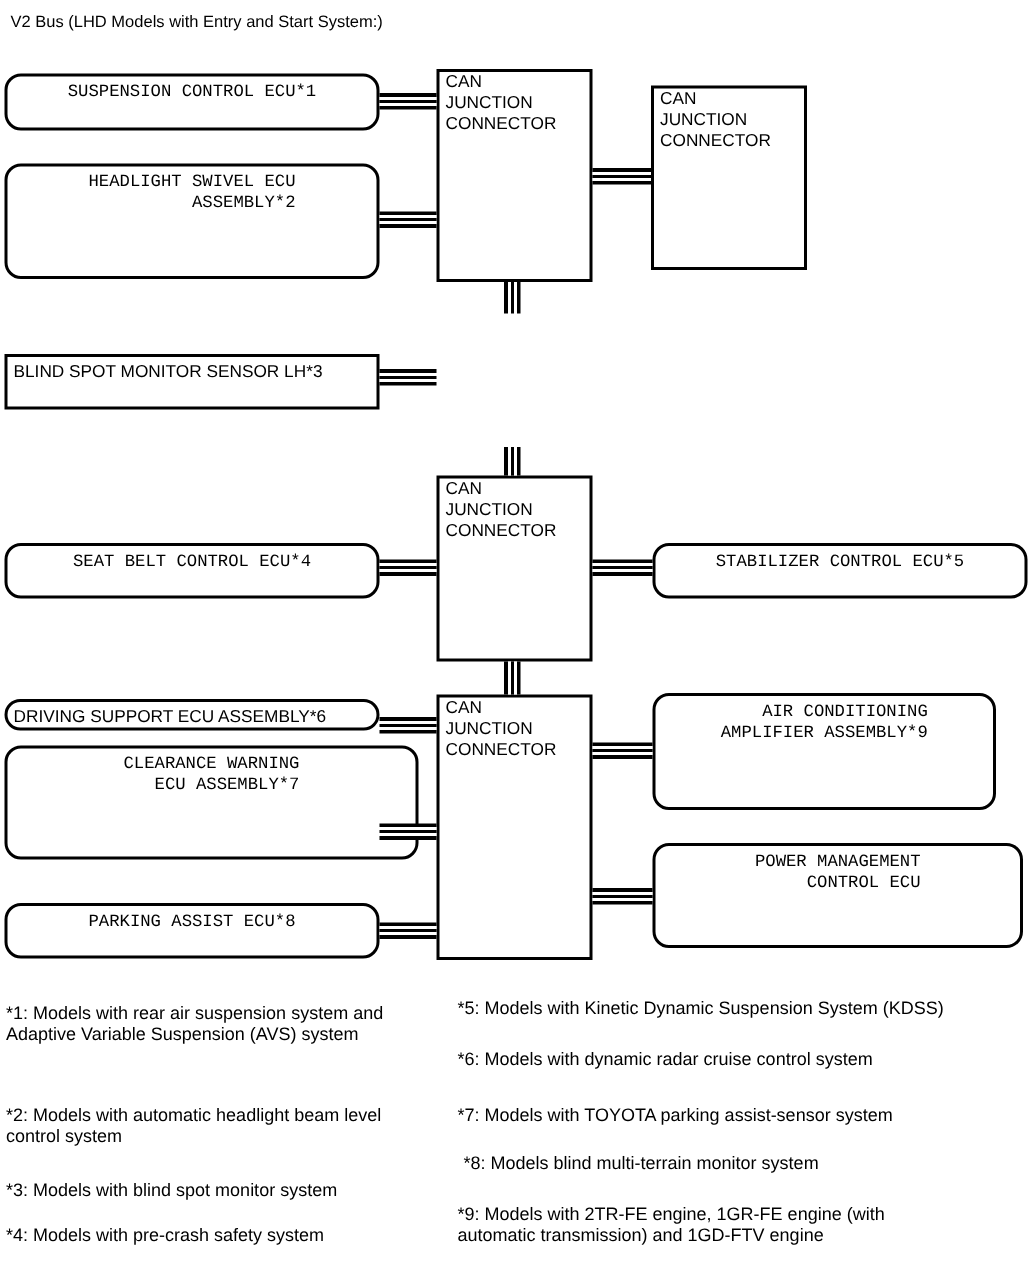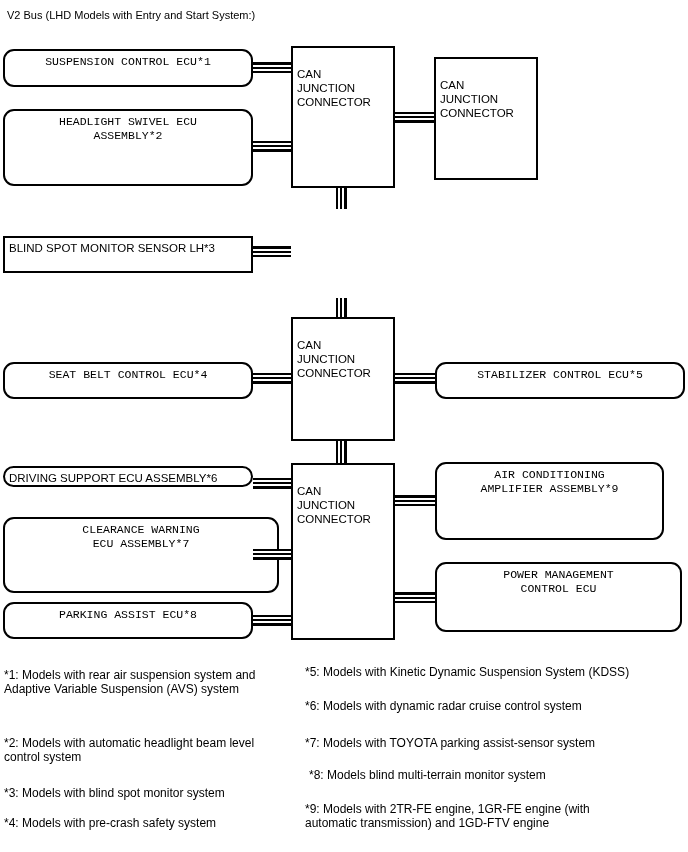--- a/index.html
+++ b/index.html
@@ -14,24 +14,24 @@
   .box{
     position:absolute;border:2px solid #000;background:#fff;
     box-sizing:border-box;display:flex;align-items:flex-start;
   }
   .rounded{border-radius:11px;}
   .lbl{
     font-size:11.5px;line-height:13.5px;white-space:pre-line;
     padding-top:4px;display:block;
   }
   .center{justify-content:center;font-family:Liberation Mono, monospace;}
-  .center .lbl{text-align:center;}
+  .center .lbl{text-align:right;}
   .single.center .lbl{text-align:center;}
   .left .lbl{padding-left:4px;text-align:left;}
-  .jbox .lbl{padding-left:4px;padding-top:19px;line-height:14px;}
+  .jbox .lbl{padding-left:4px;padding-top:0;line-height:14px;}
   .hconn{
     position:absolute;height:11px;
     background:linear-gradient(to bottom,
       #000 0px,#000 2.5px,
       #fff 2.5px,#fff 4.5px,
       #000 4.5px,#000 6.5px,
       #fff 6.5px,#fff 8.5px,
       #000 8.5px,#000 11px);
   }
   .vconn{
@@ -70,21 +70,21 @@
   </div>
 
   <div class="box rounded single center" style="left:3px;top:362px;width:250px;height:37px">
     <span class="lbl">SEAT BELT CONTROL ECU*4</span>
   </div>
 
   <div class="box rounded left" style="left:3px;top:466px;width:250px;height:21px">
     <span class="lbl">DRIVING SUPPORT ECU ASSEMBLY*6</span>
   </div>
 
-  <div class="box rounded center" style="left:3px;top:517px;width:276px;height:76px">
+  <div class="box rounded center" style="left:3px;top:497px;width:276px;height:76px">
     <span class="lbl">CLEARANCE WARNING
 ECU ASSEMBLY*7</span>
   </div>
 
   <div class="box rounded single center" style="left:3px;top:602px;width:250px;height:37px">
     <span class="lbl">PARKING ASSIST ECU*8</span>
   </div>
 
   <div class="box left jbox" style="left:291px;top:46px;width:104px;height:142px">
     <span class="lbl">CAN

